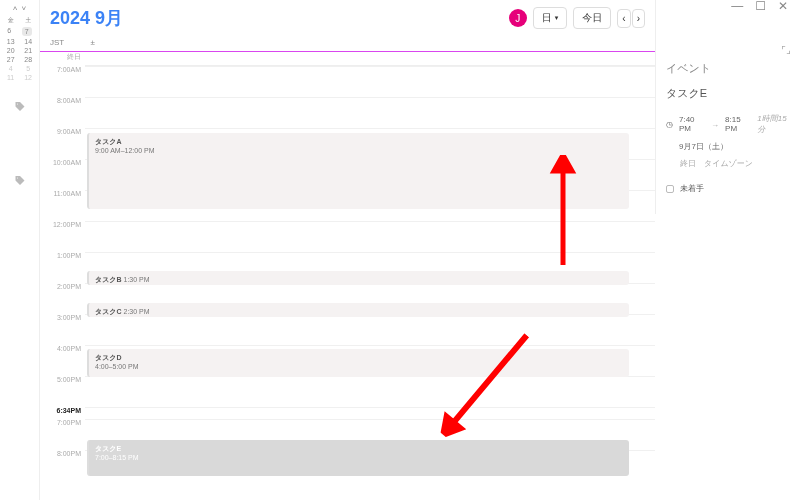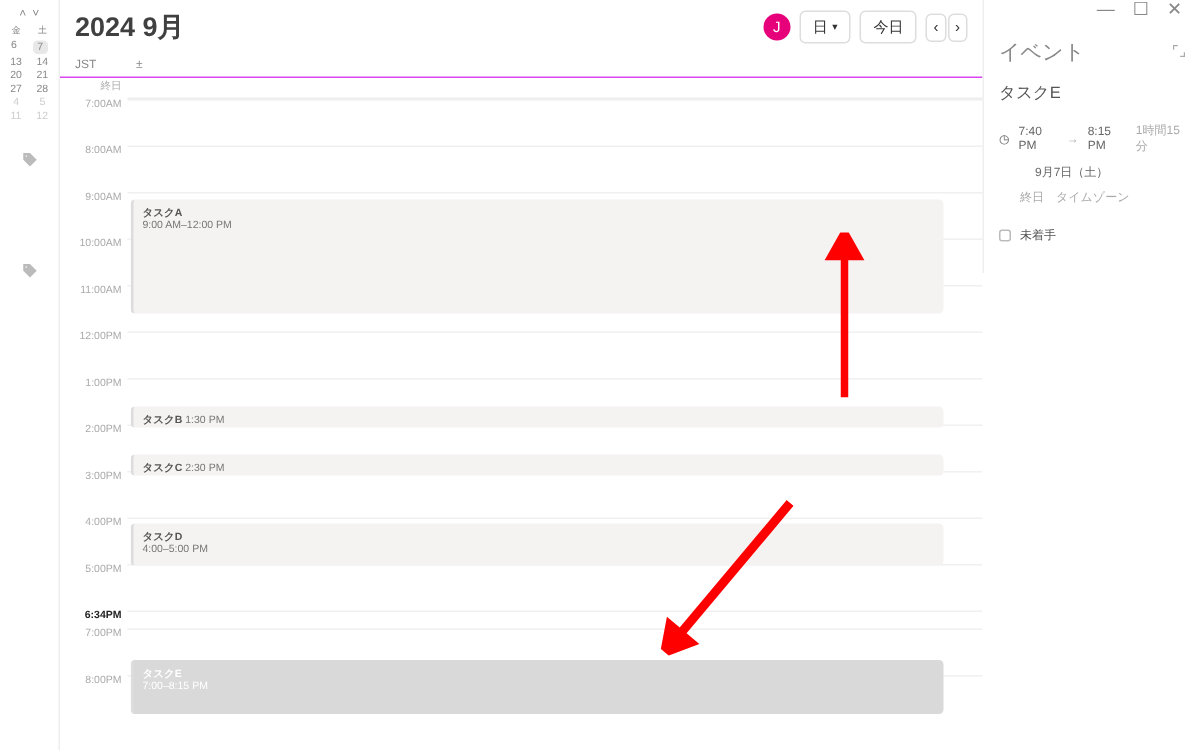--- a/index.html
+++ b/index.html
@@ -12,21 +12,21 @@
 .minical .dow { display:flex; justify-content:space-around; font-size:6px; margin:2px 0;}
 .minical .row { display:flex; justify-content:space-around; font-size:7px; margin:2px 0;}
 .minical .sel { background:#e8e8e8; border-radius:3px; padding:1px 3px; }
 .minical .muted{ color:#ccc;}
 .minical .icon{ margin-top:20px; color:#bbb;}
 .minical .icon svg{width:12px;height:12px;fill:#bbb;}
 
 
 .main { flex:1; display:flex; flex-direction:column; }
 .hdr { display:flex; align-items:center; padding:6px 10px; gap:6px;}
-.title { font-size:18px; font-weight:600; color:#404040; flex:0 0 auto; margin-right:auto;}
+.title { font-size:18px; font-weight:600; color:#3b82f6; flex:0 0 auto; margin-right:auto;}
 .avatar { width:18px; height:18px; border-radius:50%; background:#e6007a; color:#fff; display:flex; align-items:center; justify-content:center; font-size:10px; margin-left:auto;}
 .sel-btn { border:1px solid #ddd; border-radius:4px; padding:3px 8px; font-size:10px; background:#fff; display:flex; align-items:center; gap:3px;}
 .win-controls{ margin-left:auto; display:flex; gap:12px; color:#888; padding:0 6px;}
 .win-controls span{ font-size:12px;}
 
 .subhdr { display:flex; align-items:center; padding:2px 10px 4px 10px; color:#888; font-size:8px; border-bottom:1px solid #d946ef;}
 .subhdr .left{flex:0 0 35px;}
 .subhdr .center{flex:1; text-align:center;}
 .subhdr .right{width:10px; text-align:right;}
 
@@ -38,27 +38,27 @@
 .grid .hour{ height:31px; border-top:1px solid #f0f0f0;}
 .grid .allday{ height:14px; border-bottom:1px solid #eee; font-size:7px; color:#aaa; padding-left:2px; display:flex; align-items:center;}
 .event{ position:absolute; left:2px; right:26px; background:#f5f2f2; border-radius:3px; padding:4px 6px; font-size:7px; color:#777; border-left:2px solid #ddd;}
 .event .t{ font-weight:600; color:#555; display:block;}
 .event.sel{ background:#d9d9d9; color:#fff;}
 .event.sel .t{color:#fff;}
 
 
 .panel { width:145px; border-left:1px solid #eee; padding:8px 10px; font-size:9px; color:#555; position:relative;}
 .panel .hdr2{ display:flex; justify-content:space-between; align-items:center; margin-bottom:10px;}
-.panel .hdr2 span:first-child{ font-size:14px; color:#888;}
+.panel .hdr2 span:first-child{ font-size:11px; color:#888;margin-top:35px;}
 .panel .close-mini svg{width:8px;height:8px; fill:#aaa;}
 .panel .etitle{ font-size:11px; margin-bottom:12px;}
 .panel .row2{ display:flex; align-items:center; gap:6px; font-size:8px; color:#666; margin-bottom:6px;}
 .panel .row2 .arrow{color:#aaa;}
-.panel .dur{color:#aaa;}
-.panel .date{ margin-left:24px; font-size:8px; color:#666; margin-bottom:6px;}
+.panel .dur{color:#aaa;font-style:italic;}
+.panel .date{ margin-left:13px; font-size:8px; color:#666; margin-bottom:6px;}
 .panel .opts{ margin-left:14px; font-size:8px; color:#aaa; margin-bottom:14px; display:flex; gap:8px;}
 .panel .status{ display:flex; align-items:center; gap:6px; font-size:8px; color:#555; margin-bottom:12px;}
 .panel .status .dot{ width:8px;height:8px; border:1px solid #bbb; border-radius:2px;}
 .panel .open-btn{ border:1px solid #eee; border-radius:4px; padding:5px 0; text-align:center; font-size:8px; color:#555; display:flex; align-items:center; justify-content:center; gap:4px;}
 .panel .open-btn svg{width:8px;height:8px; fill:#aaa;}
 
 .arrows svg{ fill:#ff0000;}
 .ar1{ position:absolute; left:548px; top:155px;}
 .ar2{ position:absolute; left:470px; top:320px; transform:rotate(40deg);}
 </style>

